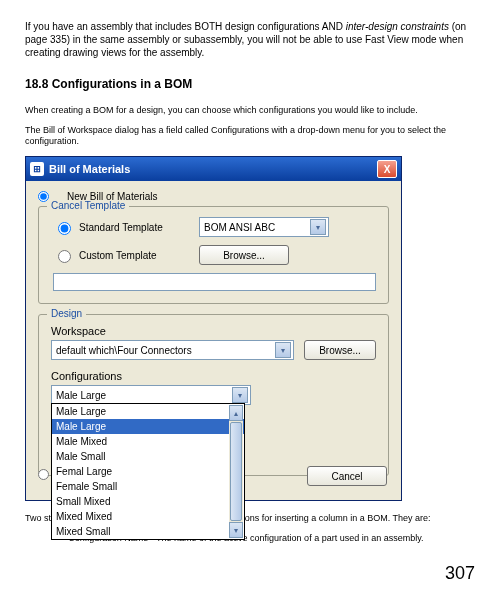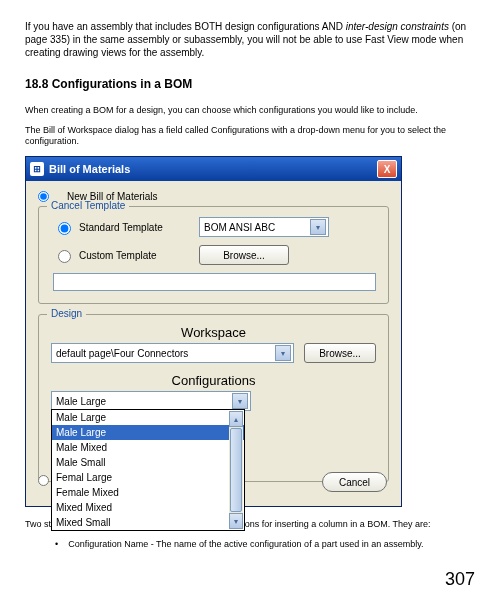--- a/index.html
+++ b/index.html
@@ -165,24 +165,23 @@
     border: 1px solid #7f9db9;
     background: #fff;
     width: 100%;
     box-sizing: border-box;
   }
   .custom-row {
     margin-top: 6px;
     padding-left: 2px;
   }
   .design-label {
-    font-size: 13px;
+    font-size: 11px;
     color: #000;
     margin-bottom: 3px;
-    text-align: center;
   }
   .workspace-row {
     display: flex;
     align-items: center;
     gap: 10px;
     margin-bottom: 10px;
   }
   .workspace-row .select-box {
     flex: 1;
   }
@@ -321,56 +320,57 @@
           <div class="text-input"></div>
         </div>
       </div>
 
       <div class="fieldset" style="padding-bottom:70px;">
         <div class="fieldset-legend">Design</div>
 
         <div class="design-label">Workspace</div>
         <div class="workspace-row">
           <div class="select-box">
-            <span>default page\Four Connectors</span>
+            <span>default which\Four Connectors</span>
             <div class="select-arrow">▾</div>
           </div>
           <button class="btn" style="width:72px;">Browse...</button>
         </div>
 
         <div class="design-label">Configurations</div>
         <div class="config-container">
           <div class="config-select">
             <span>Male Large</span>
             <div class="select-arrow">▾</div>
           </div>
           <div class="dropdown-open">
             <div class="dropdown-item">Male Large</div>
             <div class="dropdown-item selected">Male Large</div>
             <div class="dropdown-item">Male Mixed</div>
             <div class="dropdown-item">Male Small</div>
             <div class="dropdown-item">Femal Large</div>
-            <div class="dropdown-item">Female Mixed</div>
+            <div class="dropdown-item">Female Small</div>
+            <div class="dropdown-item">Small Mixed</div>
             <div class="dropdown-item">Mixed Mixed</div>
             <div class="dropdown-item">Mixed Small</div>
             <div class="scrollbar">
               <div class="scroll-btn">▴</div>
               <div class="scroll-thumb"></div>
               <div class="scroll-btn">▾</div>
             </div>
           </div>
         </div>
       </div>
 
       <div class="radio-row" style="position:absolute; left:12px; bottom:16px; z-index:1;">
         <input type="radio" style="">
         <span>New</span>
       </div>
 
-      <button class="btn cancel-btn" style="width:65px;border-radius:10px;">Cancel</button>
+      <button class="btn cancel-btn" style="width:80px;">Cancel</button>
     </div>
   </div>
 
   <div class="para">Two standard properties are added to the available options for inserting a column in a BOM. They are:</div>
 
   <div class="bullet">
     <span>•</span>
     <span>Configuration Name - The name of the active configuration of a part used in an assembly.</span>
   </div>
 

